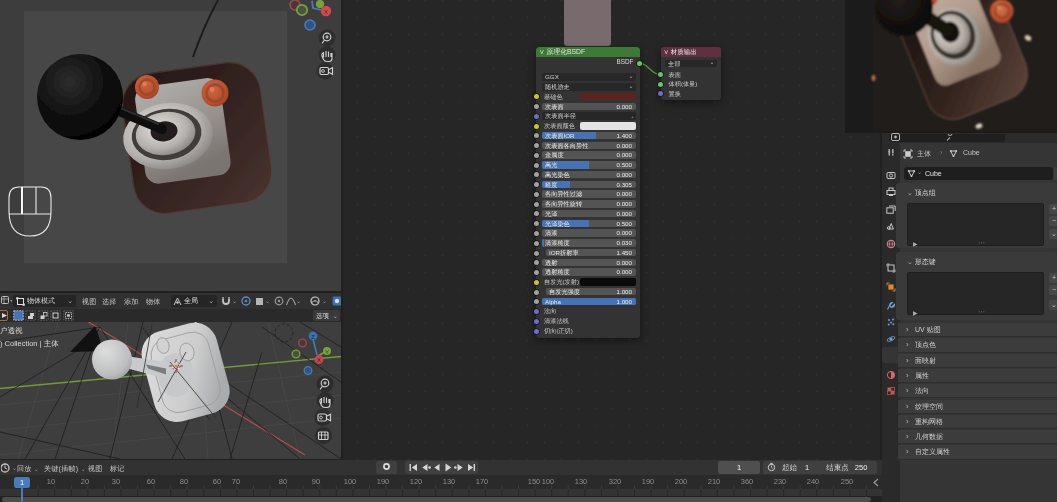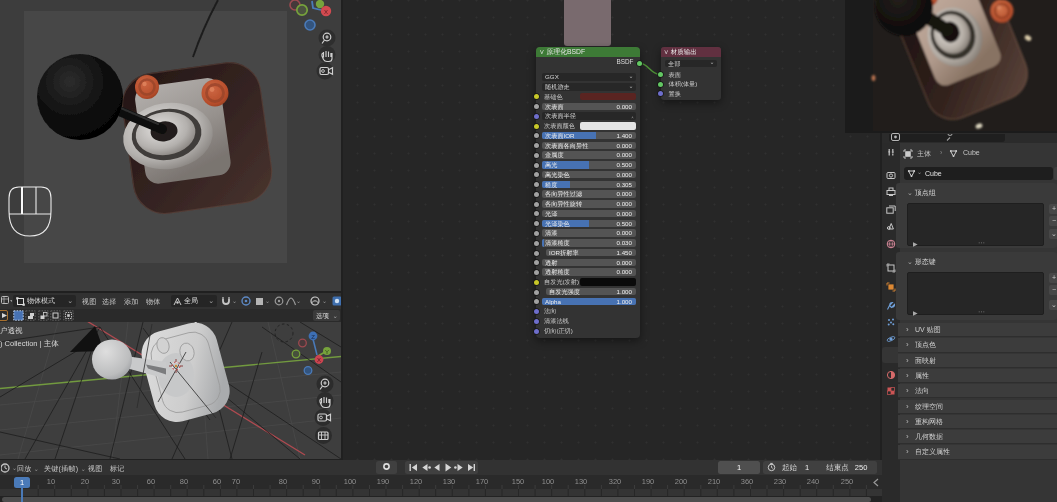--- a/index.html
+++ b/index.html
@@ -491,21 +491,21 @@
       <span class="rn" style="left:172px">80</span>
       <span class="rn" style="left:205px">60</span>
       <span class="rn" style="left:224px">70</span>
       <span class="rn" style="left:271px">80</span>
       <span class="rn" style="left:304px">90</span>
       <span class="rn" style="left:338px">100</span>
       <span class="rn" style="left:371px">190</span>
       <span class="rn" style="left:404px">120</span>
       <span class="rn" style="left:437px">130</span>
       <span class="rn" style="left:470px">170</span>
-      <span class="rn" style="left:506px">150</span>
+      <span class="rn" style="left:522px">150</span>
       <span class="rn" style="left:536px">100</span>
       <span class="rn" style="left:569px">130</span>
       <span class="rn" style="left:603px">320</span>
       <span class="rn" style="left:636px">190</span>
       <span class="rn" style="left:669px">200</span>
       <span class="rn" style="left:702px">210</span>
       <span class="rn" style="left:735px">360</span>
       <span class="rn" style="left:768px">230</span>
       <span class="rn" style="left:801px">240</span>
       <span class="rn" style="left:835px">250</span>

